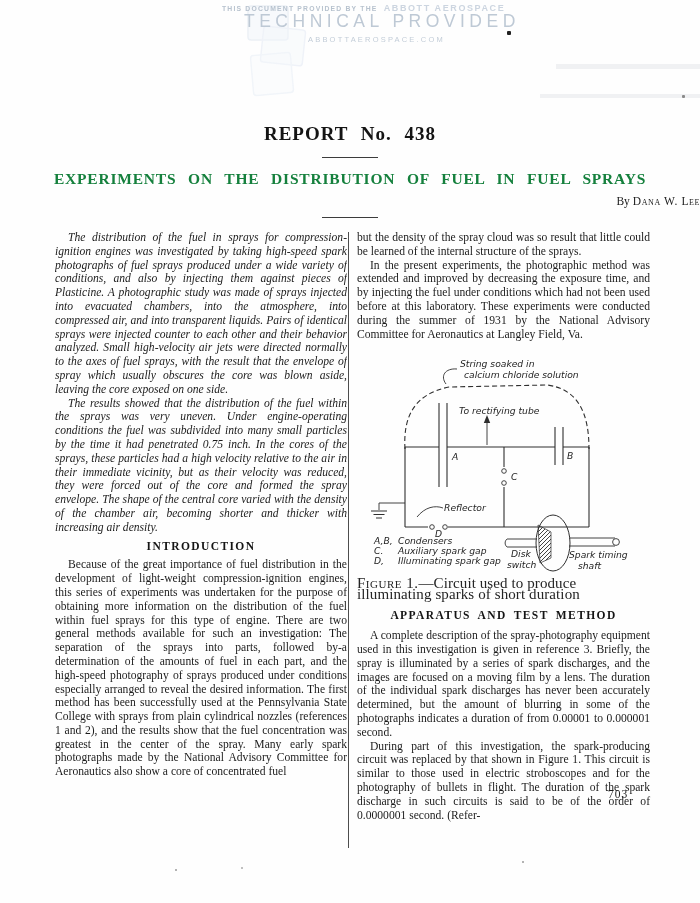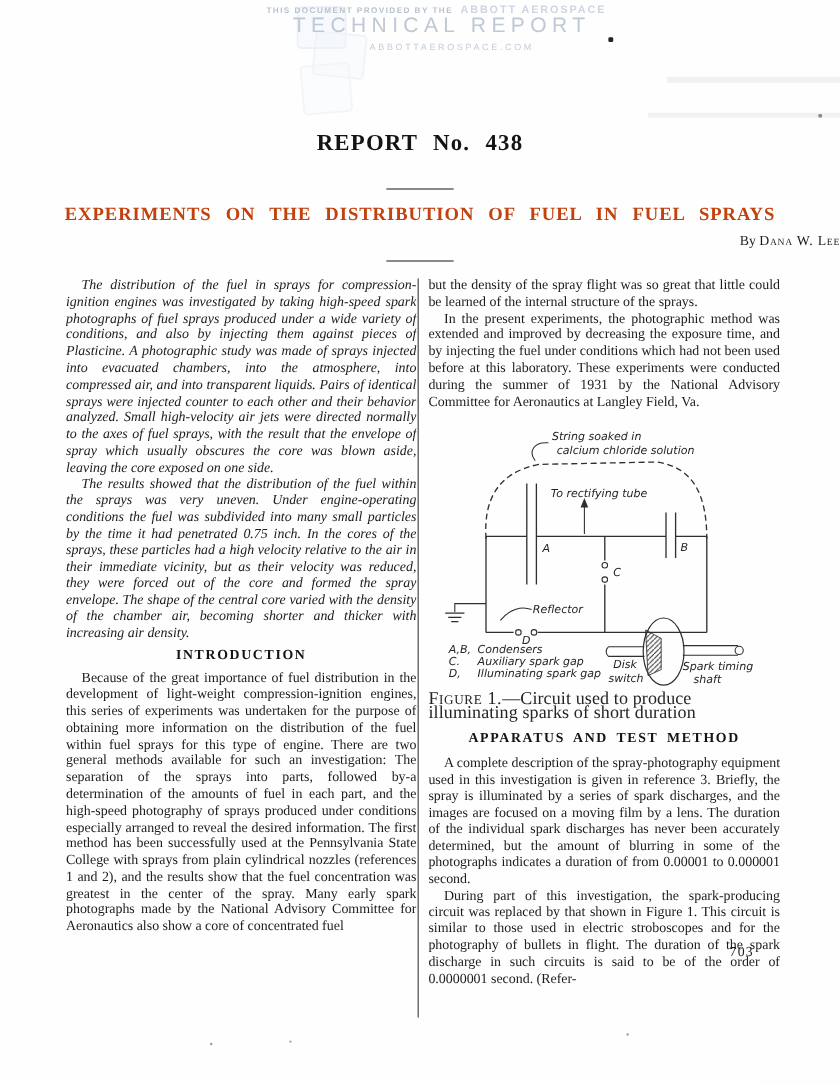--- a/index.html
+++ b/index.html
@@ -13,27 +13,27 @@
   .wm-cube{position:absolute;left:240px;top:2px;opacity:.55;}
   .wm-l1{position:absolute;top:3px;left:222px;font-size:6.8px;letter-spacing:1.2px;
          color:#b7c2ce;white-space:nowrap;font-weight:bold;}
   .wm-l1 .brand{font-size:9px;color:#ccd5e0;letter-spacing:1.6px;font-weight:bold;}
   .wm-l2{position:absolute;top:11px;left:244px;font-size:17.5px;letter-spacing:4.5px;
          color:#bec9d5;white-space:nowrap;font-weight:400;}
   .wm-l3{position:absolute;top:35px;left:308px;font-size:7.5px;letter-spacing:2.2px;
          color:#c3cdd8;white-space:nowrap;font-weight:normal;}
 
   
-  .report-no{position:absolute;top:109px;left:0;width:700px;text-align:center;
+  .report-no{position:absolute;top:123px;left:0;width:700px;text-align:center;
              font-size:19px;font-weight:bold;letter-spacing:1px;word-spacing:7px;color:#141414;}
   .rule{position:absolute;left:322px;width:56px;height:0;border-top:1.4px solid #3c3c3c;}
   .rule1{top:157px;}
   .rule2{top:217px;}
   .main-title{position:absolute;top:170px;left:0;width:700px;text-align:center;
-              font-size:15.5px;font-weight:bold;letter-spacing:.8px;word-spacing:7px;color:#c2410c;}
+              font-size:15.5px;font-weight:bold;letter-spacing:.8px;word-spacing:7px;color:#15803d;}
   .byline{position:absolute;top:195px;left:0;width:700px;text-align:right;font-size:11.5px;color:#1b1b1b;}
   .byline .smallcaps{font-variant:small-caps;letter-spacing:.6px;}
 
   
   .col{position:absolute;top:231px;font-size:11.6px;line-height:13.8px;text-align:justify;}
   .col-left{left:55px;width:292px;height:620px;overflow:hidden;}
   .col-right{left:357px;width:293px;}
   .divider{position:absolute;left:348px;top:232px;width:1px;height:616px;background:#4d4d4d;}
 
   h3.sec{margin:0 0 6px 0;text-align:center;font-size:11.5px;font-weight:bold;
@@ -70,21 +70,21 @@
 
 <div class="page">
 
   <div class="wm">
     <svg class="wm-cube" width="72" height="100" viewBox="0 0 72 100">
       <rect x="8" y="4" width="40" height="34" rx="3" fill="rgba(226,234,246,0.45)" stroke="#dde5f0" stroke-width="1.5"></rect>
       <rect x="22" y="26" width="42" height="36" rx="3" fill="rgba(233,239,248,0.40)" stroke="#e3eaf4" stroke-width="1.5" transform="rotate(6 43 44)"></rect>
       <rect x="12" y="52" width="40" height="40" rx="3" fill="rgba(238,243,250,0.35)" stroke="#e8eef6" stroke-width="1.5" transform="rotate(-5 32 72)"></rect>
     </svg>
     <div class="wm-l1"><span>THIS DOCUMENT PROVIDED BY THE</span>&nbsp;&nbsp;<span class="brand">ABBOTT AEROSPACE</span></div>
-    <div class="wm-l2">TECHNICAL REPORT</div>
+    <div class="wm-l2">TECHNICAL PROVIDED</div>
     <div class="wm-l3">ABBOTTAEROSPACE.COM</div>
   </div>
 
   <div class="smudge sm1"></div>
   <div class="smudge sm2"></div>
   <div class="speck sp1"></div>
   <div class="speck sp2"></div>
   <div class="speck sp3"></div>
   <div class="speck sp4"></div>
   <div class="speck sp5"></div>
@@ -101,21 +101,21 @@
   <div class="divider"></div>
 
   <div class="col col-left">
     <p class="ind italic">The distribution of the fuel in sprays for compression-ignition engines was investigated by taking high-speed spark photographs of fuel sprays produced under a wide variety of conditions, and also by injecting them against pieces of Plasticine. A photographic study was made of sprays injected into evacuated chambers, into the atmosphere, into compressed air, and into transparent liquids. Pairs of identical sprays were injected counter to each other and their behavior analyzed. Small high-velocity air jets were directed normally to the axes of fuel sprays, with the result that the envelope of spray which usually obscures the core was blown aside, leaving the core exposed on one side.</p>
     <p class="ind italic">The results showed that the distribution of the fuel within the sprays was very uneven. Under engine-operating conditions the fuel was subdivided into many small particles by the time it had penetrated 0.75 inch. In the cores of the sprays, these particles had a high velocity relative to the air in their immediate vicinity, but as their velocity was reduced, they were forced out of the core and formed the spray envelope. The shape of the central core varied with the density of the chamber air, becoming shorter and thicker with increasing air density.</p>
     <h3 class="sec mid">INTRODUCTION</h3>
     <p class="ind">Because of the great importance of fuel distribution in the development of light-weight compression-ignition engines, this series of experiments was undertaken for the purpose of obtaining more information on the distribution of the fuel within fuel sprays for this type of engine. There are two general methods available for such an investigation: The separation of the sprays into parts, followed by-a determination of the amounts of fuel in each part, and the high-speed photography of sprays produced under conditions especially arranged to reveal the desired information. The first method has been successfully used at the Pennsylvania State College with sprays from plain cylindrical nozzles (references 1 and 2), and the results show that the fuel concentration was greatest in the center of the spray. Many early spark photographs made by the National Advisory Committee for Aeronautics also show a core of concentrated fuel</p>
   </div>
 
   <div class="col col-right">
-    <p>but the density of the spray flight was so great that little could be learned of the internal structure of the sprays.</p>
+    <p>but the density of the spray cloud was so result that little could be learned of the internal structure of the sprays.</p>
     <p class="ind">In the present experiments, the photographic method was extended and improved by decreasing the exposure time, and by injecting the fuel under conditions which had not been used before at this laboratory. These experiments were conducted during the summer of 1931 by the National Advisory Committee for Aeronautics at Langley Field, Va.</p>
 
     <div class="figure-wrap">
       <svg class="fig-svg" width="293" height="218" viewBox="0 0 293 218">
         <defs>
           <pattern id="hatch" patternUnits="userSpaceOnUse" width="4" height="4">
             <path d="M0,4 L4,0" stroke="#2f2f2f" stroke-width="0.9"></path>
           </pattern>
         </defs>
         <g stroke="#2f2f2f" stroke-width="1.1" fill="none">

